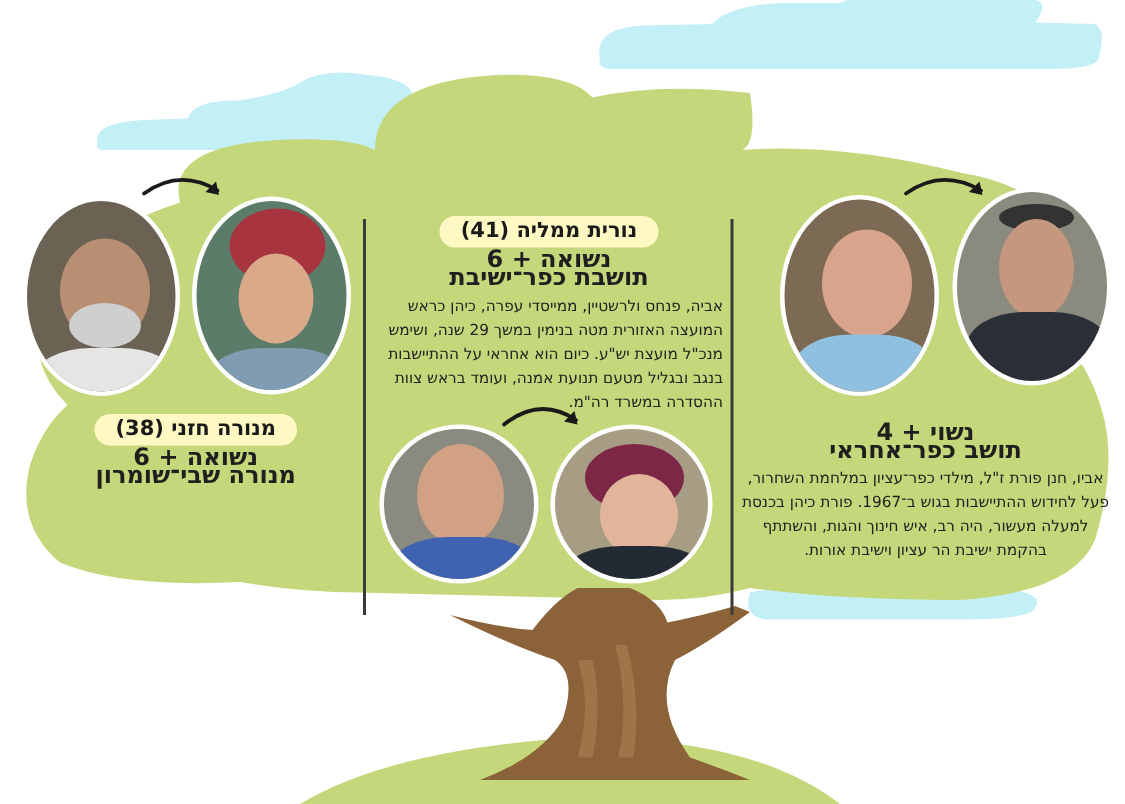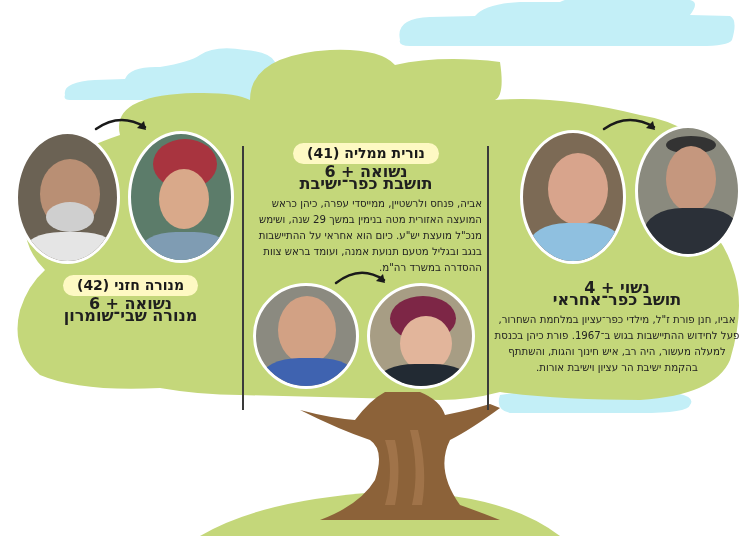--- a/index.html
+++ b/index.html
@@ -89,21 +89,21 @@
     <div class="face" style="left:25px;top:20px;width:60px;height:72px;background:#d8a48c;"></div>
     <div class="face" style="left:6px;top:90px;width:94px;height:55px;background:#8fc0e0;border-radius:40% 40% 0 0;"></div>
   </div>
   <div class="photo" style="left:635px;top:125px;width:106px;height:132px;background:#8a8a7e;">
     <div class="face" style="left:28px;top:8px;width:50px;height:18px;background:#333;"></div>
     <div class="face" style="left:28px;top:18px;width:50px;height:66px;background:#c5977e;"></div>
     <div class="face" style="left:6px;top:80px;width:96px;height:60px;background:#2b3038;border-radius:40% 40% 0 0;"></div>
   </div>
 
   <div class="section" style="left:18px;top:275px;width:225px;">
-    <div class="name-pill">מנורה חזני (42)</div>
+    <div class="name-pill">מנורה חזני (38)</div>
     <div class="sub" style="margin-top:2px;">נשואה + 6</div>
     <div class="sub">מנורה שבי־שומרון</div>
   </div>
 
   <div class="section" style="left:248px;top:143px;width:236px;">
     <div class="name-pill">נורית ממליה (41)</div>
     <div class="sub" style="margin-top:2px;">נשואה + 6</div>
     <div class="sub">תושבת כפר־ישיבת</div>
     <div class="bio" style="padding:0 2px;text-align:right;">אביה, פנחס ולרשטיין, ממייסדי עפרה, כיהן כראש המועצה האזורית מטה בנימין במשך 29 שנה, ושימש מנכ"ל מועצת יש"ע. כיום הוא אחראי על ההתיישבות בנגב ובגליל מטעם תנועת אמנה, ועומד בראש צוות ההסדרה במשרד רה"מ.</div>
   </div>

